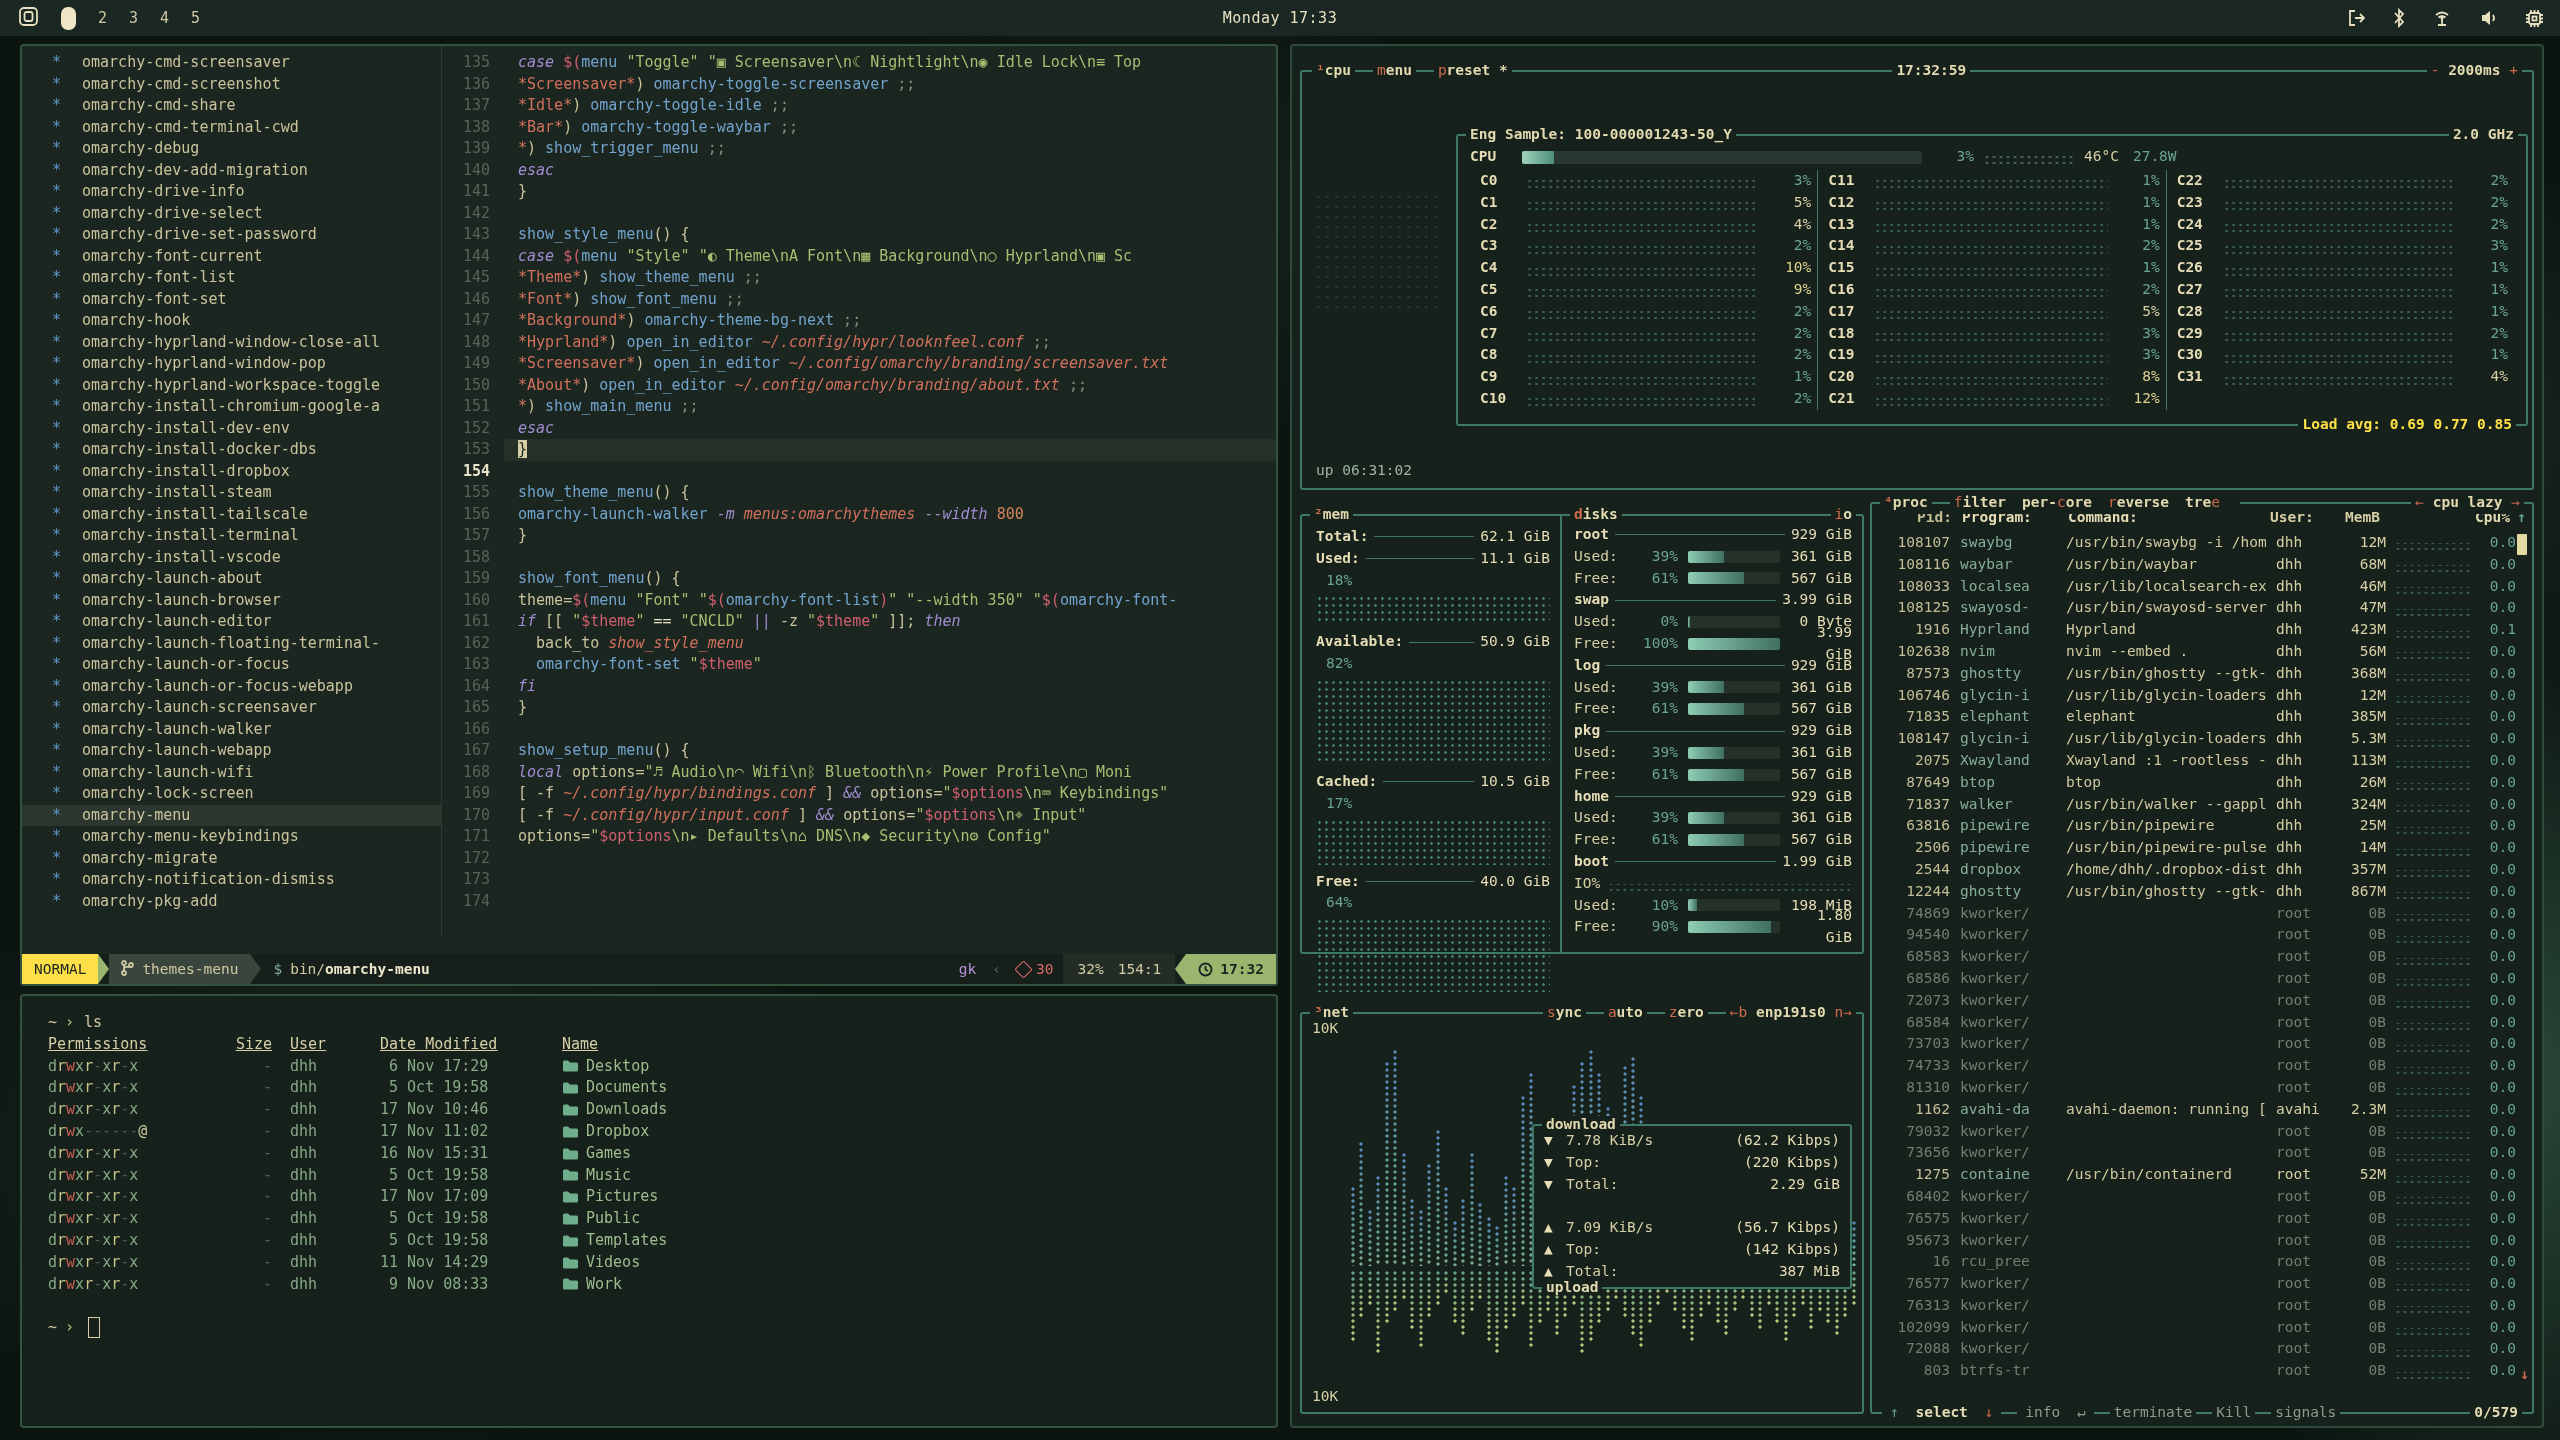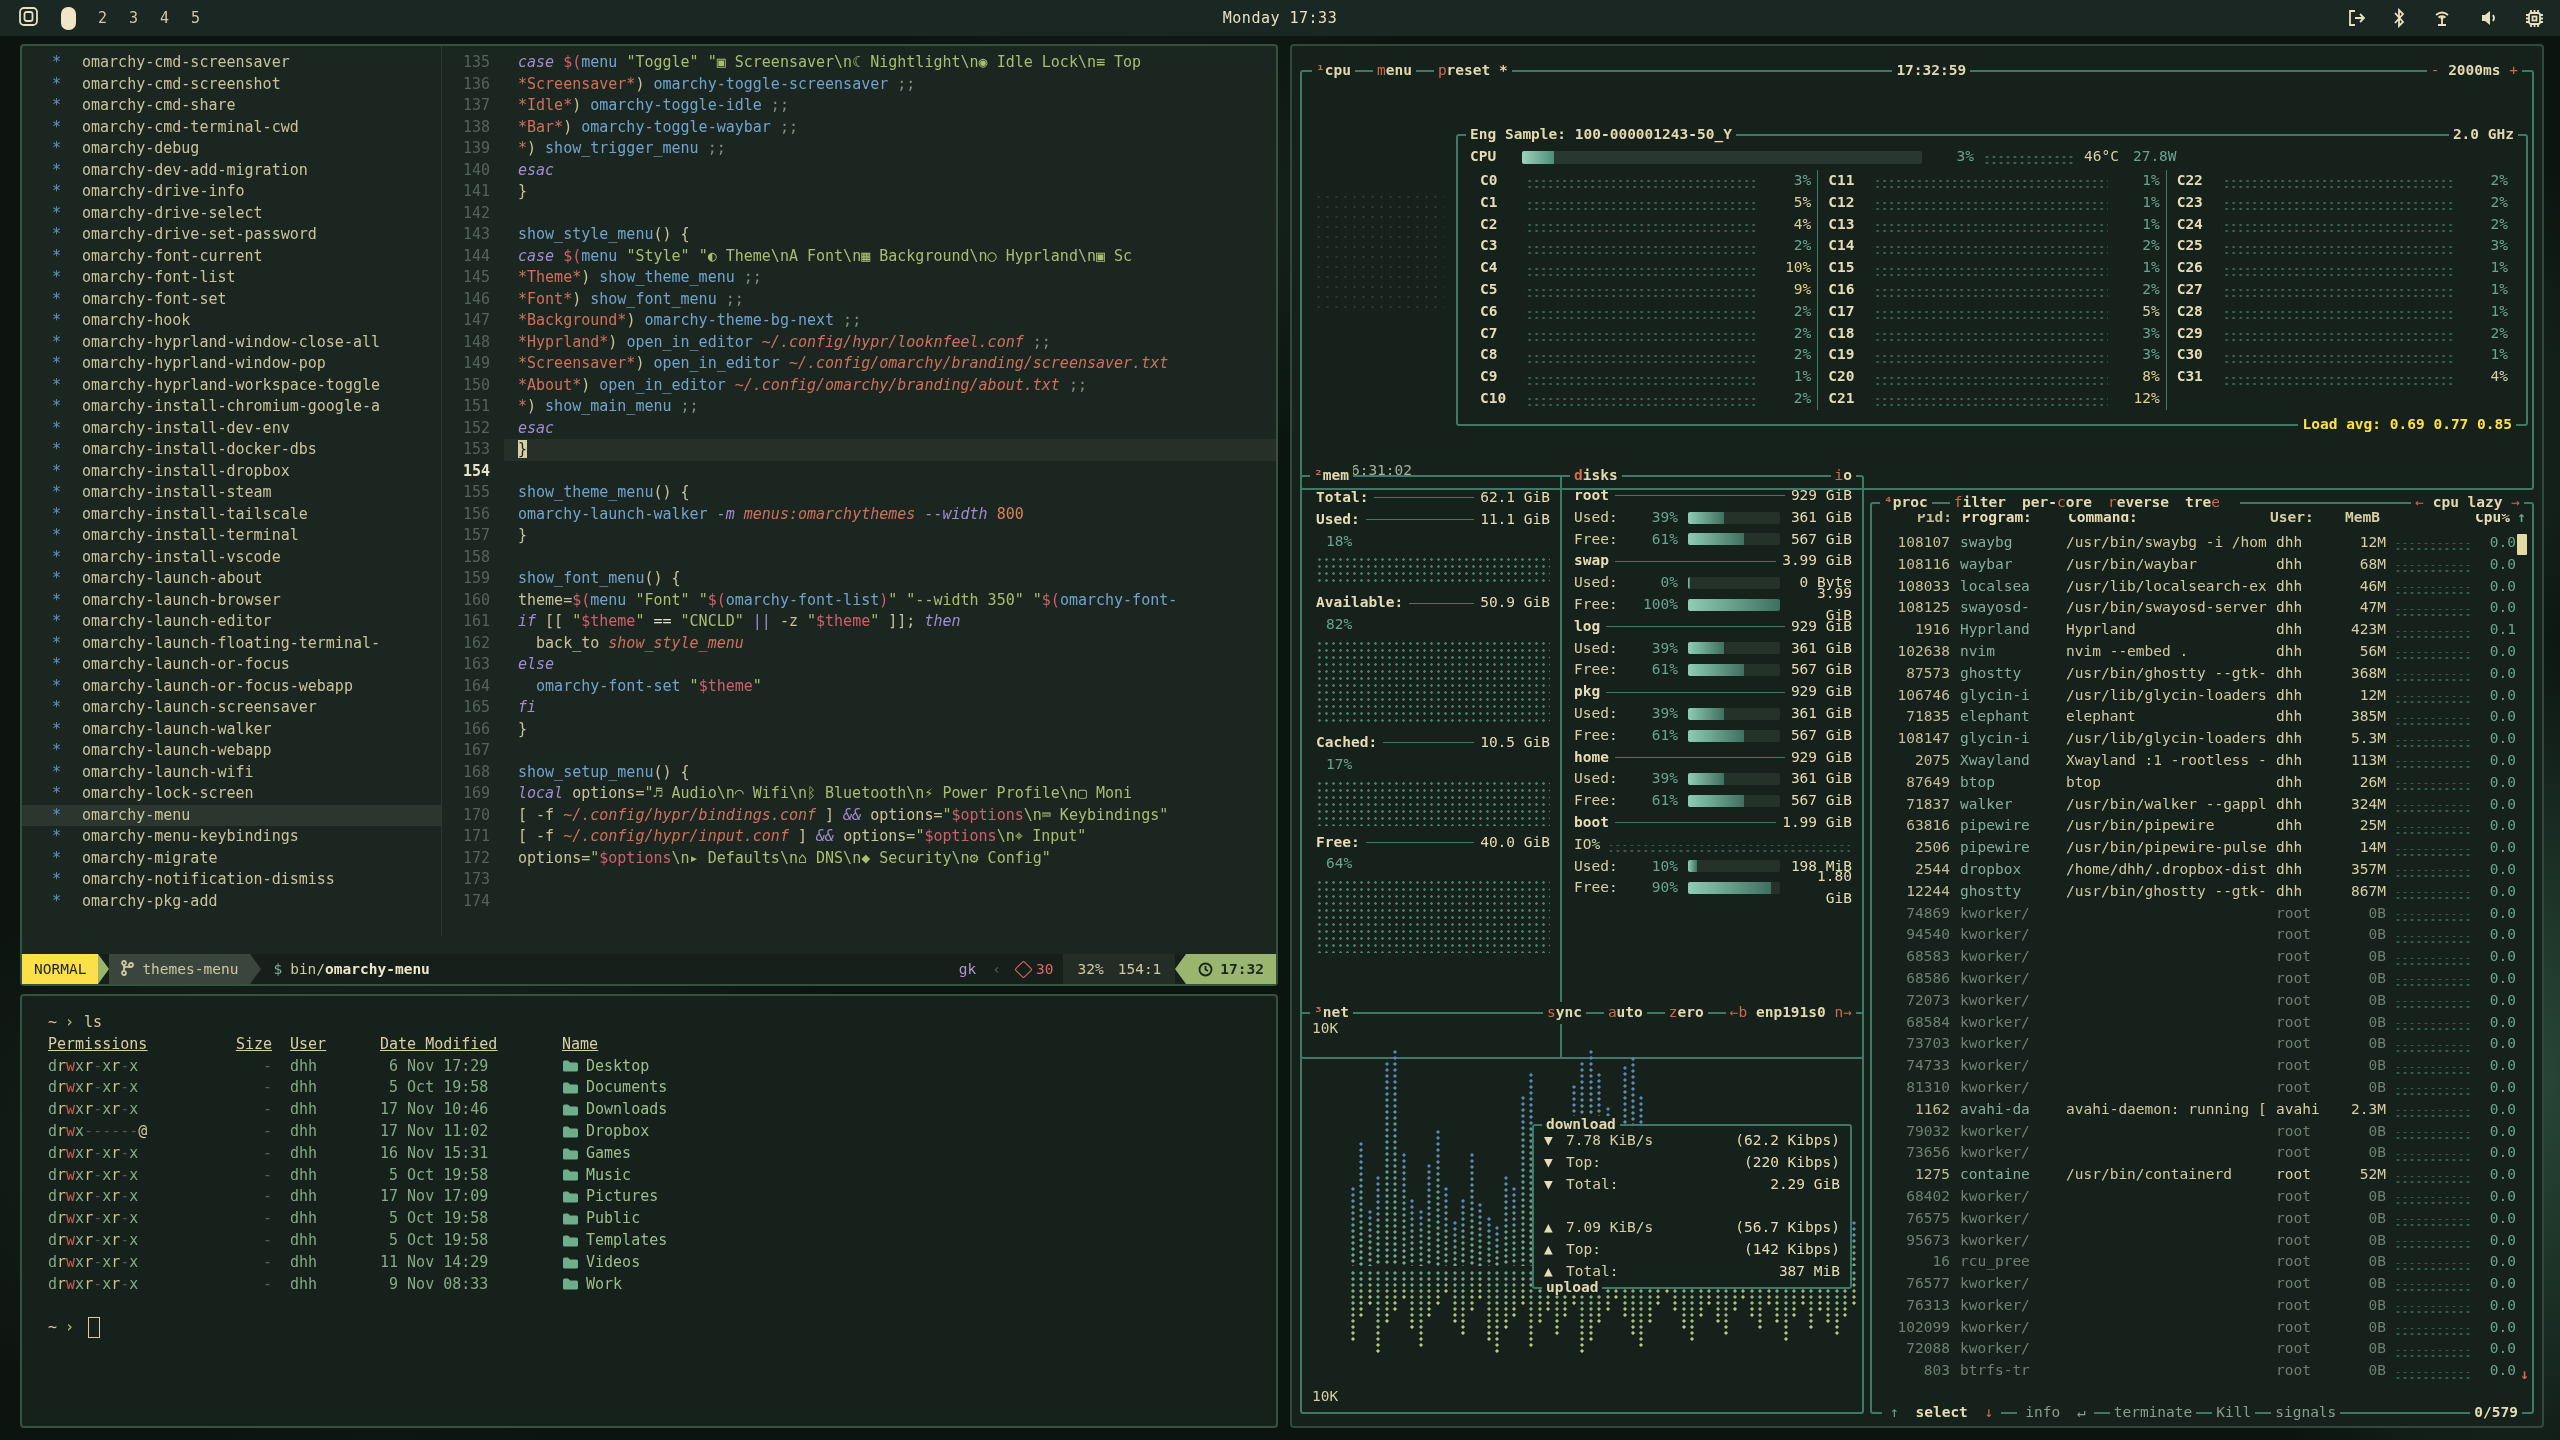--- a/index.html
+++ b/index.html
@@ -98,21 +98,21 @@
   .core{display:flex;align-items:center;height:21.8px;padding:0 6px 0 10px;}
   .cname{color:#e6dcb5;font-weight:bold;width:44px;}
   .cdots{flex:1;height:11px;margin:8px 10px 0 0;background-image:radial-gradient(circle,#3f6a5c 1px,transparent 1.3px);background-size:7px 6px;background-position:bottom;}
   .cpct{width:42px;text-align:right;}
   .p-lo{color:#6aa392}.p-md{color:#d6cfa6}.p-hi{color:#e0d28e}
   #load-lab{position:absolute;bottom:-12px;right:10px;}
   #load-lab span{background:#16211b;padding:0 4px;color:#fde047;font-weight:bold;}
   #uptime{position:absolute;left:14px;bottom:6px;color:#9fb4a0;}
   #cpu-side{position:absolute;left:12px;top:120px;width:130px;height:120px;background-image:radial-gradient(circle,#32584b 1px,transparent 1.3px);background-size:9px 10px;opacity:.5;}
   
-  #box-memdisk{left:8px;top:429px;width:564px;height:584px;display:flex;}
+  #box-memdisk{left:8px;top:468px;width:564px;height:440px;display:flex;}
   #mem-panel{width:260px;border-right:2px solid #3f7a69;position:relative;padding:10px 10px 0 14px;box-sizing:border-box;}
   #disk-panel{flex:1;position:relative;padding:8px 10px 0 12px;box-sizing:border-box;}
   .mrow{display:flex;align-items:center;white-space:pre;}
   .mrow .hline{flex:1;border-top:1px solid #3f7a69;margin:0 6px;}
   .mlabel{color:#e6dcb5;font-weight:bold;}
   .mval{color:#e6dcb5;}
   .mpct{color:#6aa392;padding-left:10px;height:21.8px;}
   .mdots{margin:4px 0 6px;background-image:radial-gradient(circle,#4c8f7c 1.2px,transparent 1.5px);background-size:7px 7px;opacity:.85;}
   .dnrow{display:flex;align-items:center;white-space:pre;height:21.8px;}
   .dname{color:#e6dcb5;font-weight:bold;}
@@ -331,21 +331,20 @@
         <div class="cline cur"><span class="tk-cur">}</span></div>
         <div class="cline"><span class="tk-plain"> </span></div>
         <div class="cline"><span class="tk-fn">show_theme_menu</span><span class="tk-plain">() {</span></div>
         <div class="cline"><span class="tk-fn">omarchy-launch-walker</span><span class="tk-flag"> -m </span><span class="tk-path">menus:omarchythemes</span><span class="tk-flag"> --width </span><span class="tk-num">800</span></div>
         <div class="cline"><span class="tk-plain">}</span></div>
         <div class="cline"><span class="tk-plain"> </span></div>
         <div class="cline"><span class="tk-fn">show_font_menu</span><span class="tk-plain">() {</span></div>
         <div class="cline"><span class="tk-plain">theme=</span><span class="tk-pink">$(</span><span class="tk-fn">menu</span><span class="tk-plain"> </span><span class="tk-str">"Font"</span><span class="tk-plain"> </span><span class="tk-str">"</span><span class="tk-pink">$(</span><span class="tk-fn">omarchy-font-list</span><span class="tk-pink">)</span><span class="tk-str">"</span><span class="tk-plain"> </span><span class="tk-str">"--width 350"</span><span class="tk-plain"> </span><span class="tk-str">"</span><span class="tk-pink">$(</span><span class="tk-fn">omarchy-font-</span></div>
         <div class="cline"><span class="tk-kw">if</span><span class="tk-plain"> [[ </span><span class="tk-str">"</span><span class="tk-pink">$theme</span><span class="tk-str">"</span><span class="tk-op"> == </span><span class="tk-str">"CNCLD"</span><span class="tk-kw"> || </span><span class="tk-plain">-z </span><span class="tk-str">"</span><span class="tk-pink">$theme</span><span class="tk-str">"</span><span class="tk-plain"> ]]; </span><span class="tk-kw">then</span></div>
         <div class="cline"><span class="tk-plain">  back_to </span><span class="tk-path">show_style_menu</span></div>
-        <div class="cline"><span class="tk-kw">else</span></div>
         <div class="cline"><span class="tk-plain">  </span><span class="tk-fn">omarchy-font-set</span><span class="tk-plain"> </span><span class="tk-str">"</span><span class="tk-pink">$theme</span><span class="tk-str">"</span></div>
         <div class="cline"><span class="tk-kw">fi</span></div>
         <div class="cline"><span class="tk-plain">}</span></div>
         <div class="cline"><span class="tk-plain"> </span></div>
         <div class="cline"><span class="tk-fn">show_setup_menu</span><span class="tk-plain">() {</span></div>
         <div class="cline"><span class="tk-kw">local </span><span class="tk-plain">options=</span><span class="tk-str">"♬ Audio\n◠ Wifi\nᛒ Bluetooth\n⚡ Power Profile\n▢ Moni</span></div>
         <div class="cline"><span class="tk-plain">[ -f </span><span class="tk-path">~/.config/hypr/bindings.conf</span><span class="tk-plain"> ] </span><span class="tk-kw">&amp;&amp; </span><span class="tk-plain">options=</span><span class="tk-str">"</span><span class="tk-pink">$options</span><span class="tk-str">\n⌨ Keybindings"</span></div>
         <div class="cline"><span class="tk-plain">[ -f </span><span class="tk-path">~/.config/hypr/input.conf</span><span class="tk-plain"> ] </span><span class="tk-kw">&amp;&amp; </span><span class="tk-plain">options=</span><span class="tk-str">"</span><span class="tk-pink">$options</span><span class="tk-str">\n⌖ Input"</span></div>
         <div class="cline"><span class="tk-plain">options=</span><span class="tk-str">"</span><span class="tk-pink">$options</span><span class="tk-str">\n▸ Defaults\n⌂ DNS\n◆ Security\n⚙ Config"</span></div>
         <div class="cline"><span class="tk-plain"> </span></div>

